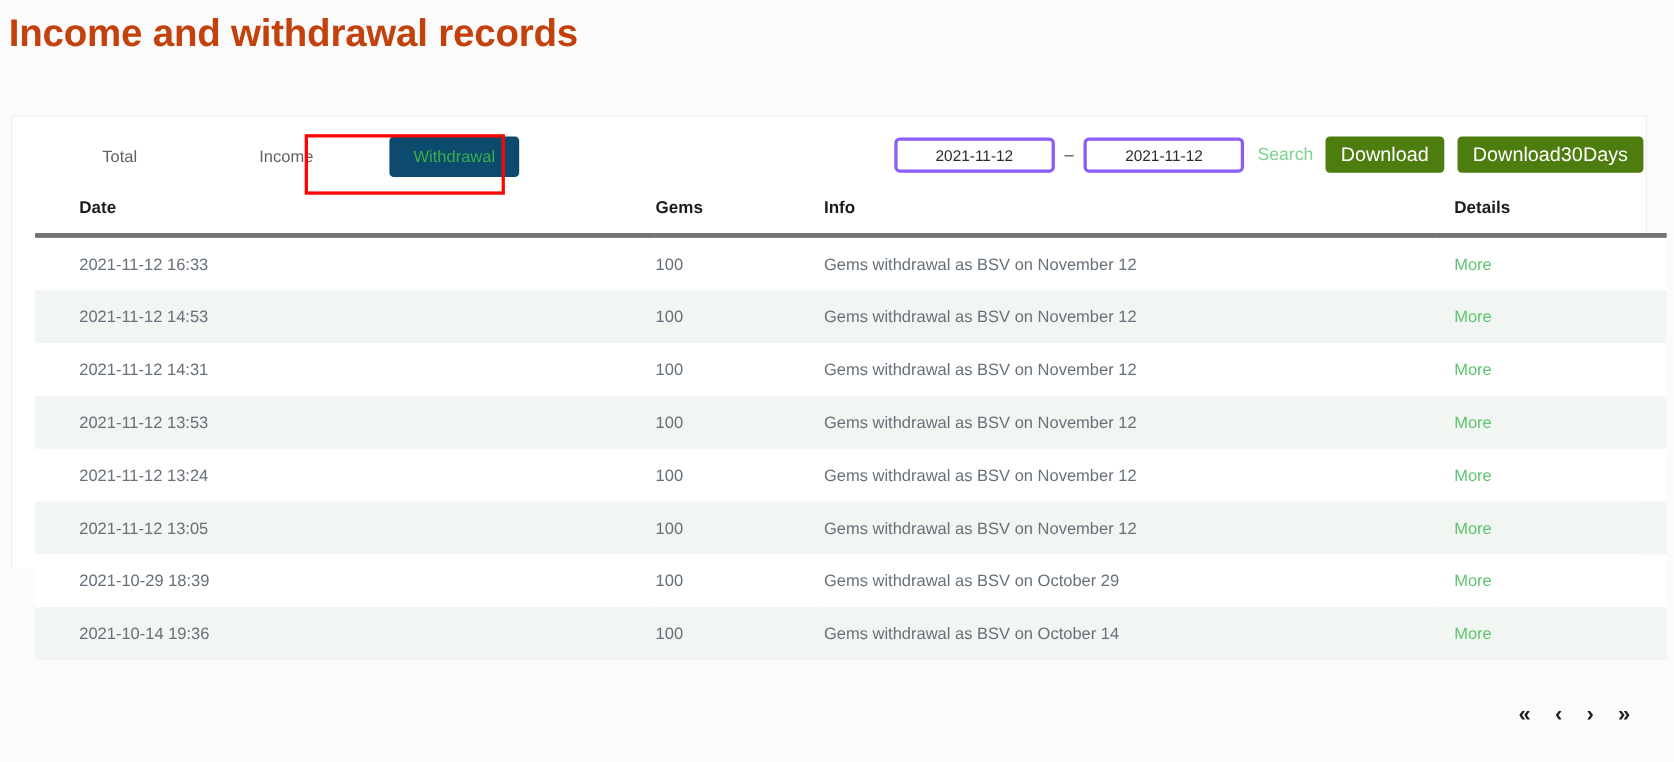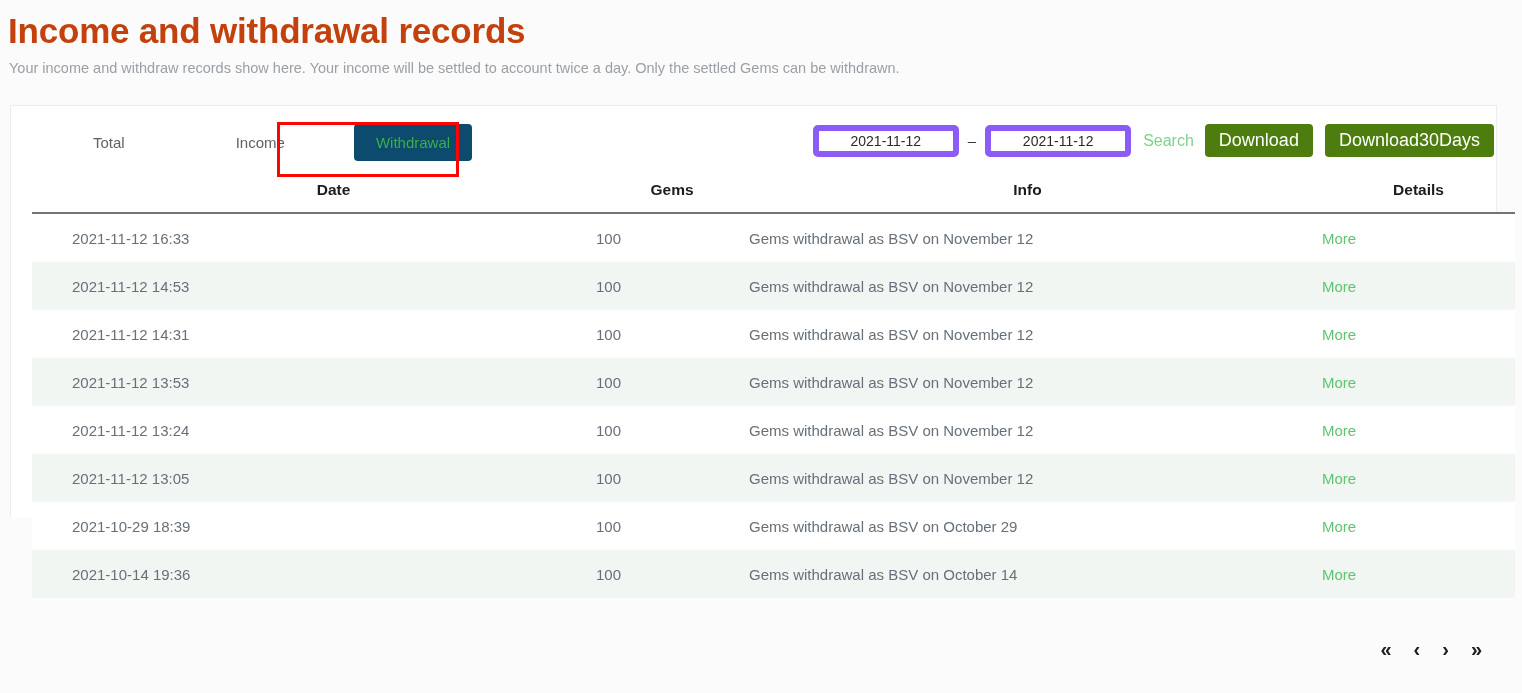--- a/index.html
+++ b/index.html
@@ -110,21 +110,21 @@
   .toolbar-right {
     position: absolute;
     right: 2px;
     top: 18px;
     display: flex;
     align-items: center;
   }
   .date-input {
     width: 146px;
     height: 32px;
-    border: 6px solid #8b5cf6;
+    border: 3px solid #8b5cf6;
     border-radius: 5px;
     background: #fff;
     font-family: "Liberation Sans", sans-serif;
     font-size: 14px;
     color: #2b2b2b;
     text-align: center;
     box-sizing: border-box;
     outline: none;
     padding: 0;
   }
@@ -160,26 +160,26 @@
   
   .table {
     position: absolute;
     left: 21px;
     top: 75px;
     width: 1465px;
     border-collapse: collapse;
     table-layout: fixed;
   }
   .table th {
-    text-align: center;
+    text-align: left;
     font-size: 15.5px;
     font-weight: bold;
     color: #1c1c1c;
     padding: 0 0 13px 0;
-    border-bottom: 2px solid #737373;
+    border-bottom: 4px solid #737373;
   }
   .table td {
     font-size: 15px;
     color: #67707a;
     height: 48px;
     padding: 0;
     vertical-align: middle;
   }
   .table tbody tr.odd { background: #ffffff; }
   .table tbody tr.even { background: #f1f6f2; }
@@ -217,21 +217,20 @@
     line-height: 1;
     user-select: none;
   }
 </style>
 </head>
 <body>
 
 <div class="page">
 
   <div class="page-title">Income and withdrawal records</div>
-  <div class="page-subtitle">Your income and withdraw records show here. Your income will be settled to account twice a day. Only the settled Gems can be withdrawn.</div>
 
   <div class="card">
 
     <div class="toolbar">
 
       <div class="tabs">
         <div class="tab">Total</div>
         <div class="tab-slot tab-gap-1"></div>
         <div class="tab">Income</div>
         <div class="tab-slot tab-gap-2"></div>

